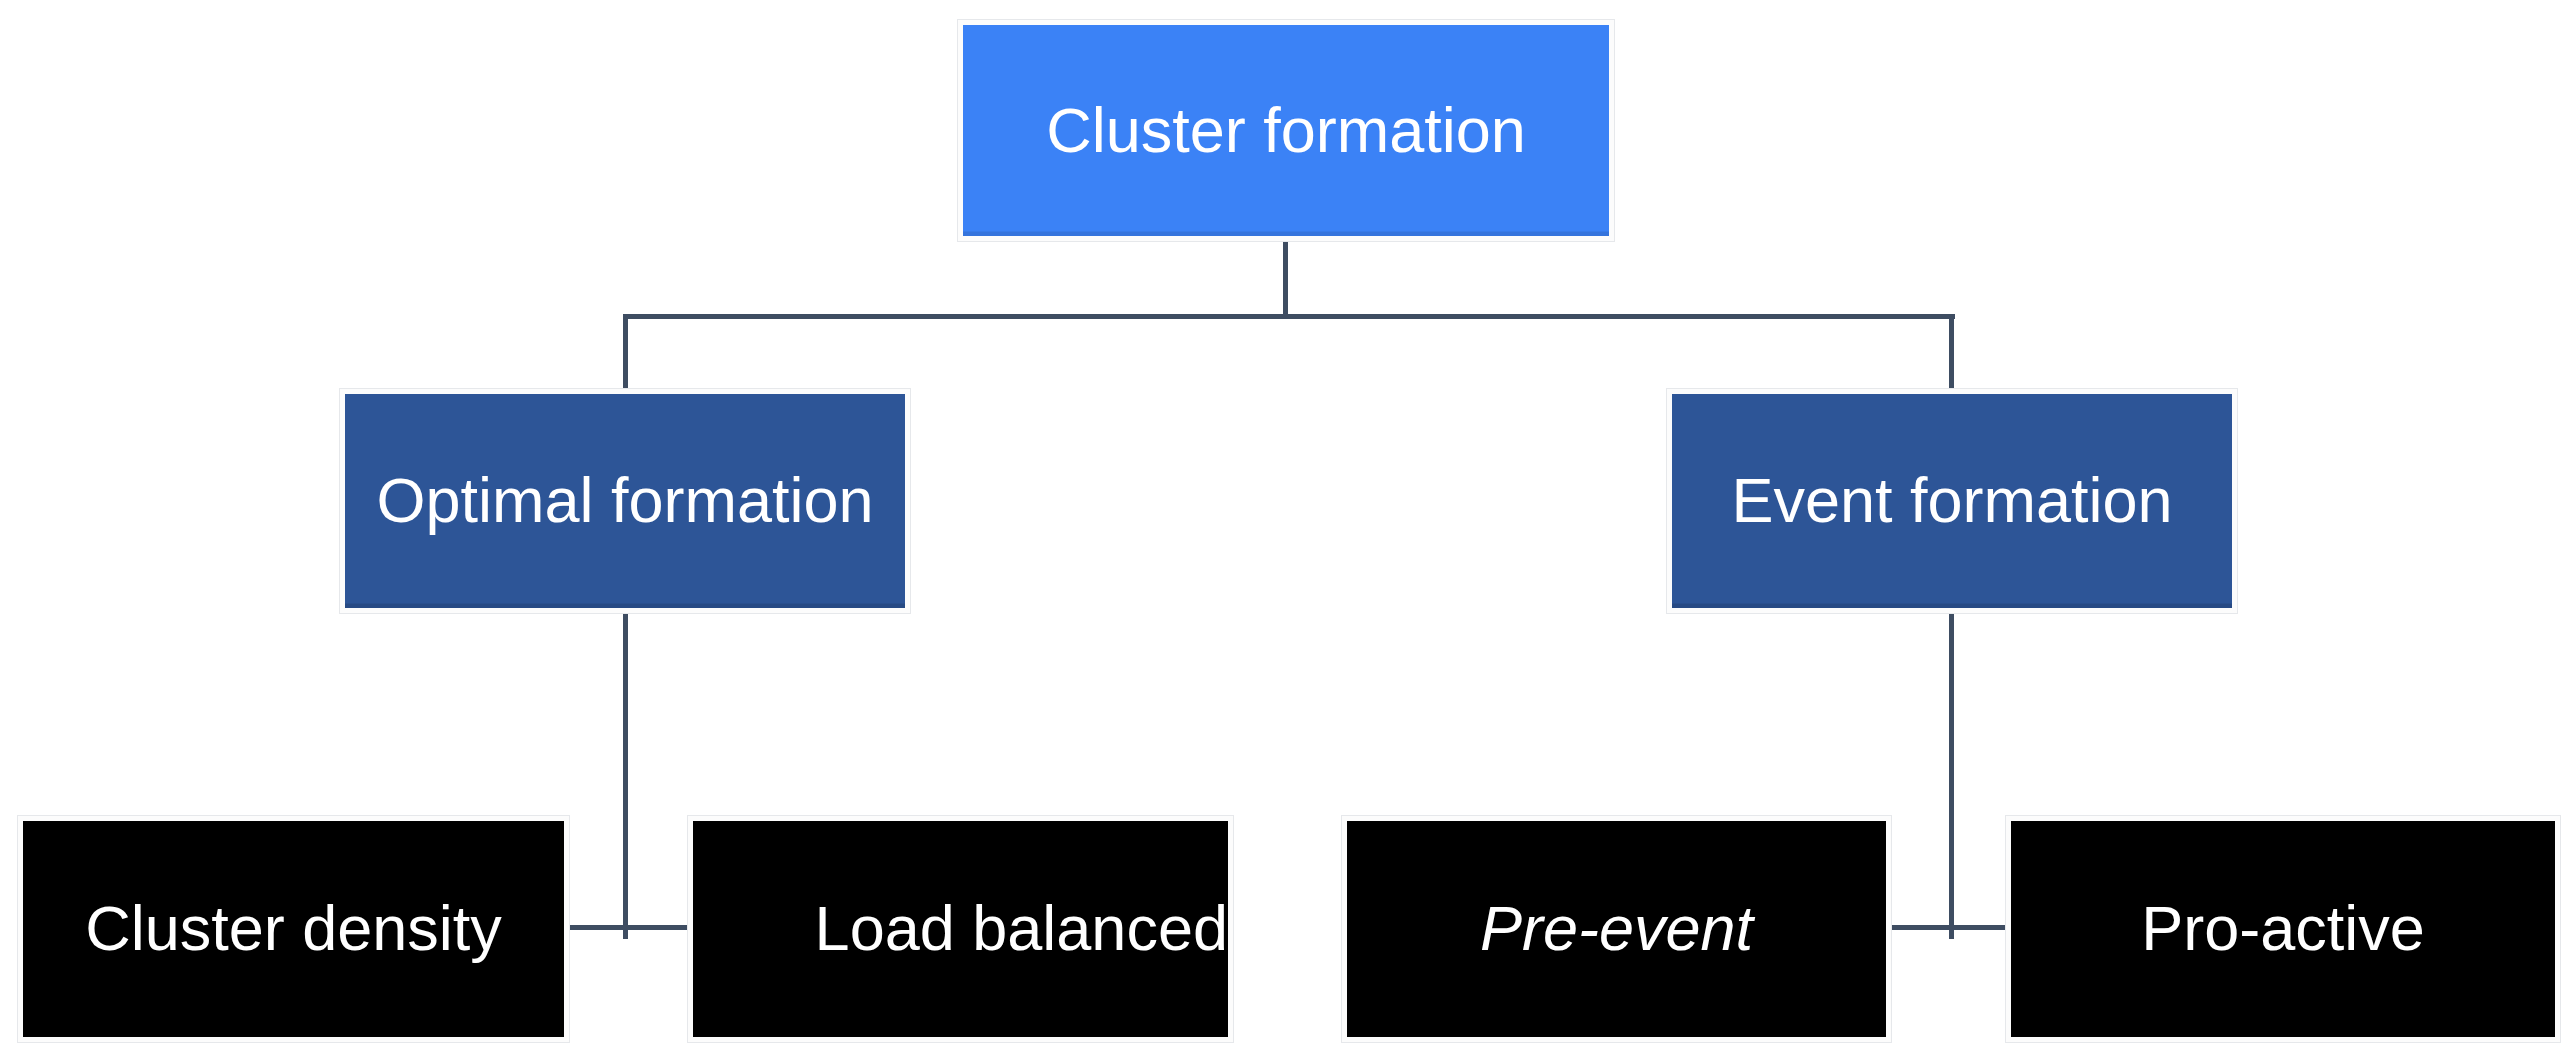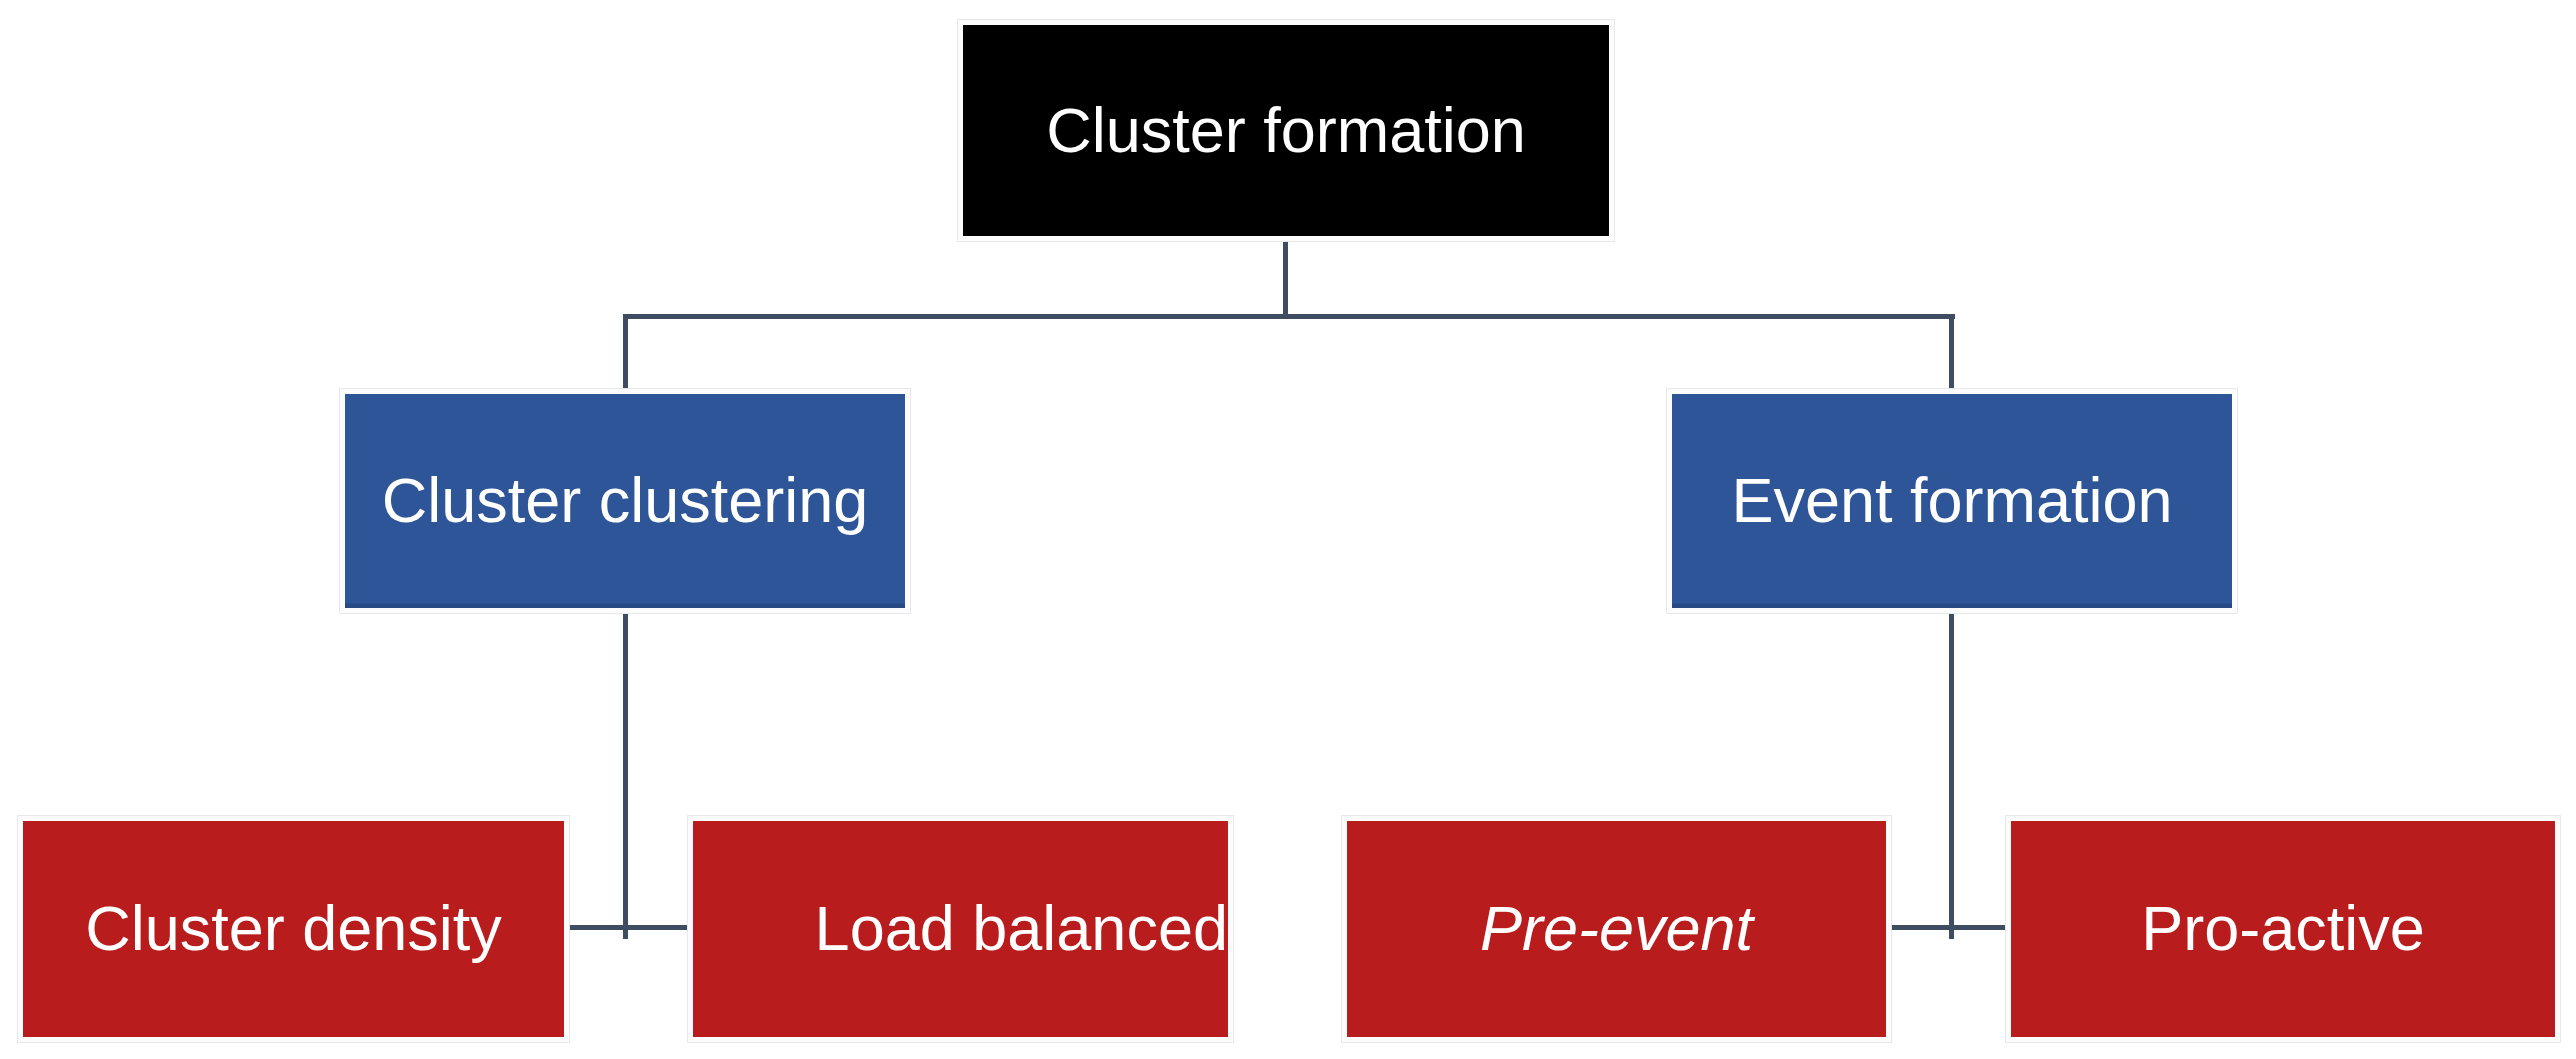--- a/index.html
+++ b/index.html
@@ -22,23 +22,23 @@
     align-items: center;
     justify-content: center;
     color: #ffffff;
     font-size: 63px;
     line-height: 1.1;
     text-align: center;
     border: 5.4px solid #fcfcfc;
     outline: 0.9px solid #e6e8eb;
     white-space: nowrap;
   }
-  .node-root   { background: #000000; box-shadow: inset 0 -4.5px 0 rgba(0,0,0,0.10); }
+  .node-root   { background: #3b82f6; box-shadow: inset 0 -4.5px 0 rgba(0,0,0,0.10); }
   .node-branch { background: #2D5597; box-shadow: inset 0 -4.5px 0 rgba(0,0,0,0.12); }
-  .node-leaf   { background: #b91c1c; }
+  .node-leaf   { background: #000000; }
 
   .line {
     position: absolute;
     background: #3E4D62;
   }
 
   
   #n-root      { left: 958px; top: 20px;  width: 656px; height: 221px; }
   #n-optimal   { left: 340px;  top: 389px; width: 570px; height: 224px; }
   #n-event     { left: 1667px; top: 389px; width: 570px; height: 224px; }
@@ -69,21 +69,21 @@
   <div class="line" id="c-opt-stem"></div>
   <div class="line" id="c-left-bridge"></div>
   <div class="line" id="c-evt-stem"></div>
   <div class="line" id="c-right-bridge"></div>
 
   <div class="node node-root" id="n-root">
     <span>Cluster formation</span>
   </div>
 
   <div class="node node-branch" id="n-optimal">
-    <span>Cluster clustering</span>
+    <span>Optimal formation</span>
   </div>
 
   <div class="node node-branch" id="n-event">
     <span>Event formation</span>
   </div>
 
   <div class="node node-leaf" id="n-density">
     <span>Cluster density</span>
   </div>
 

